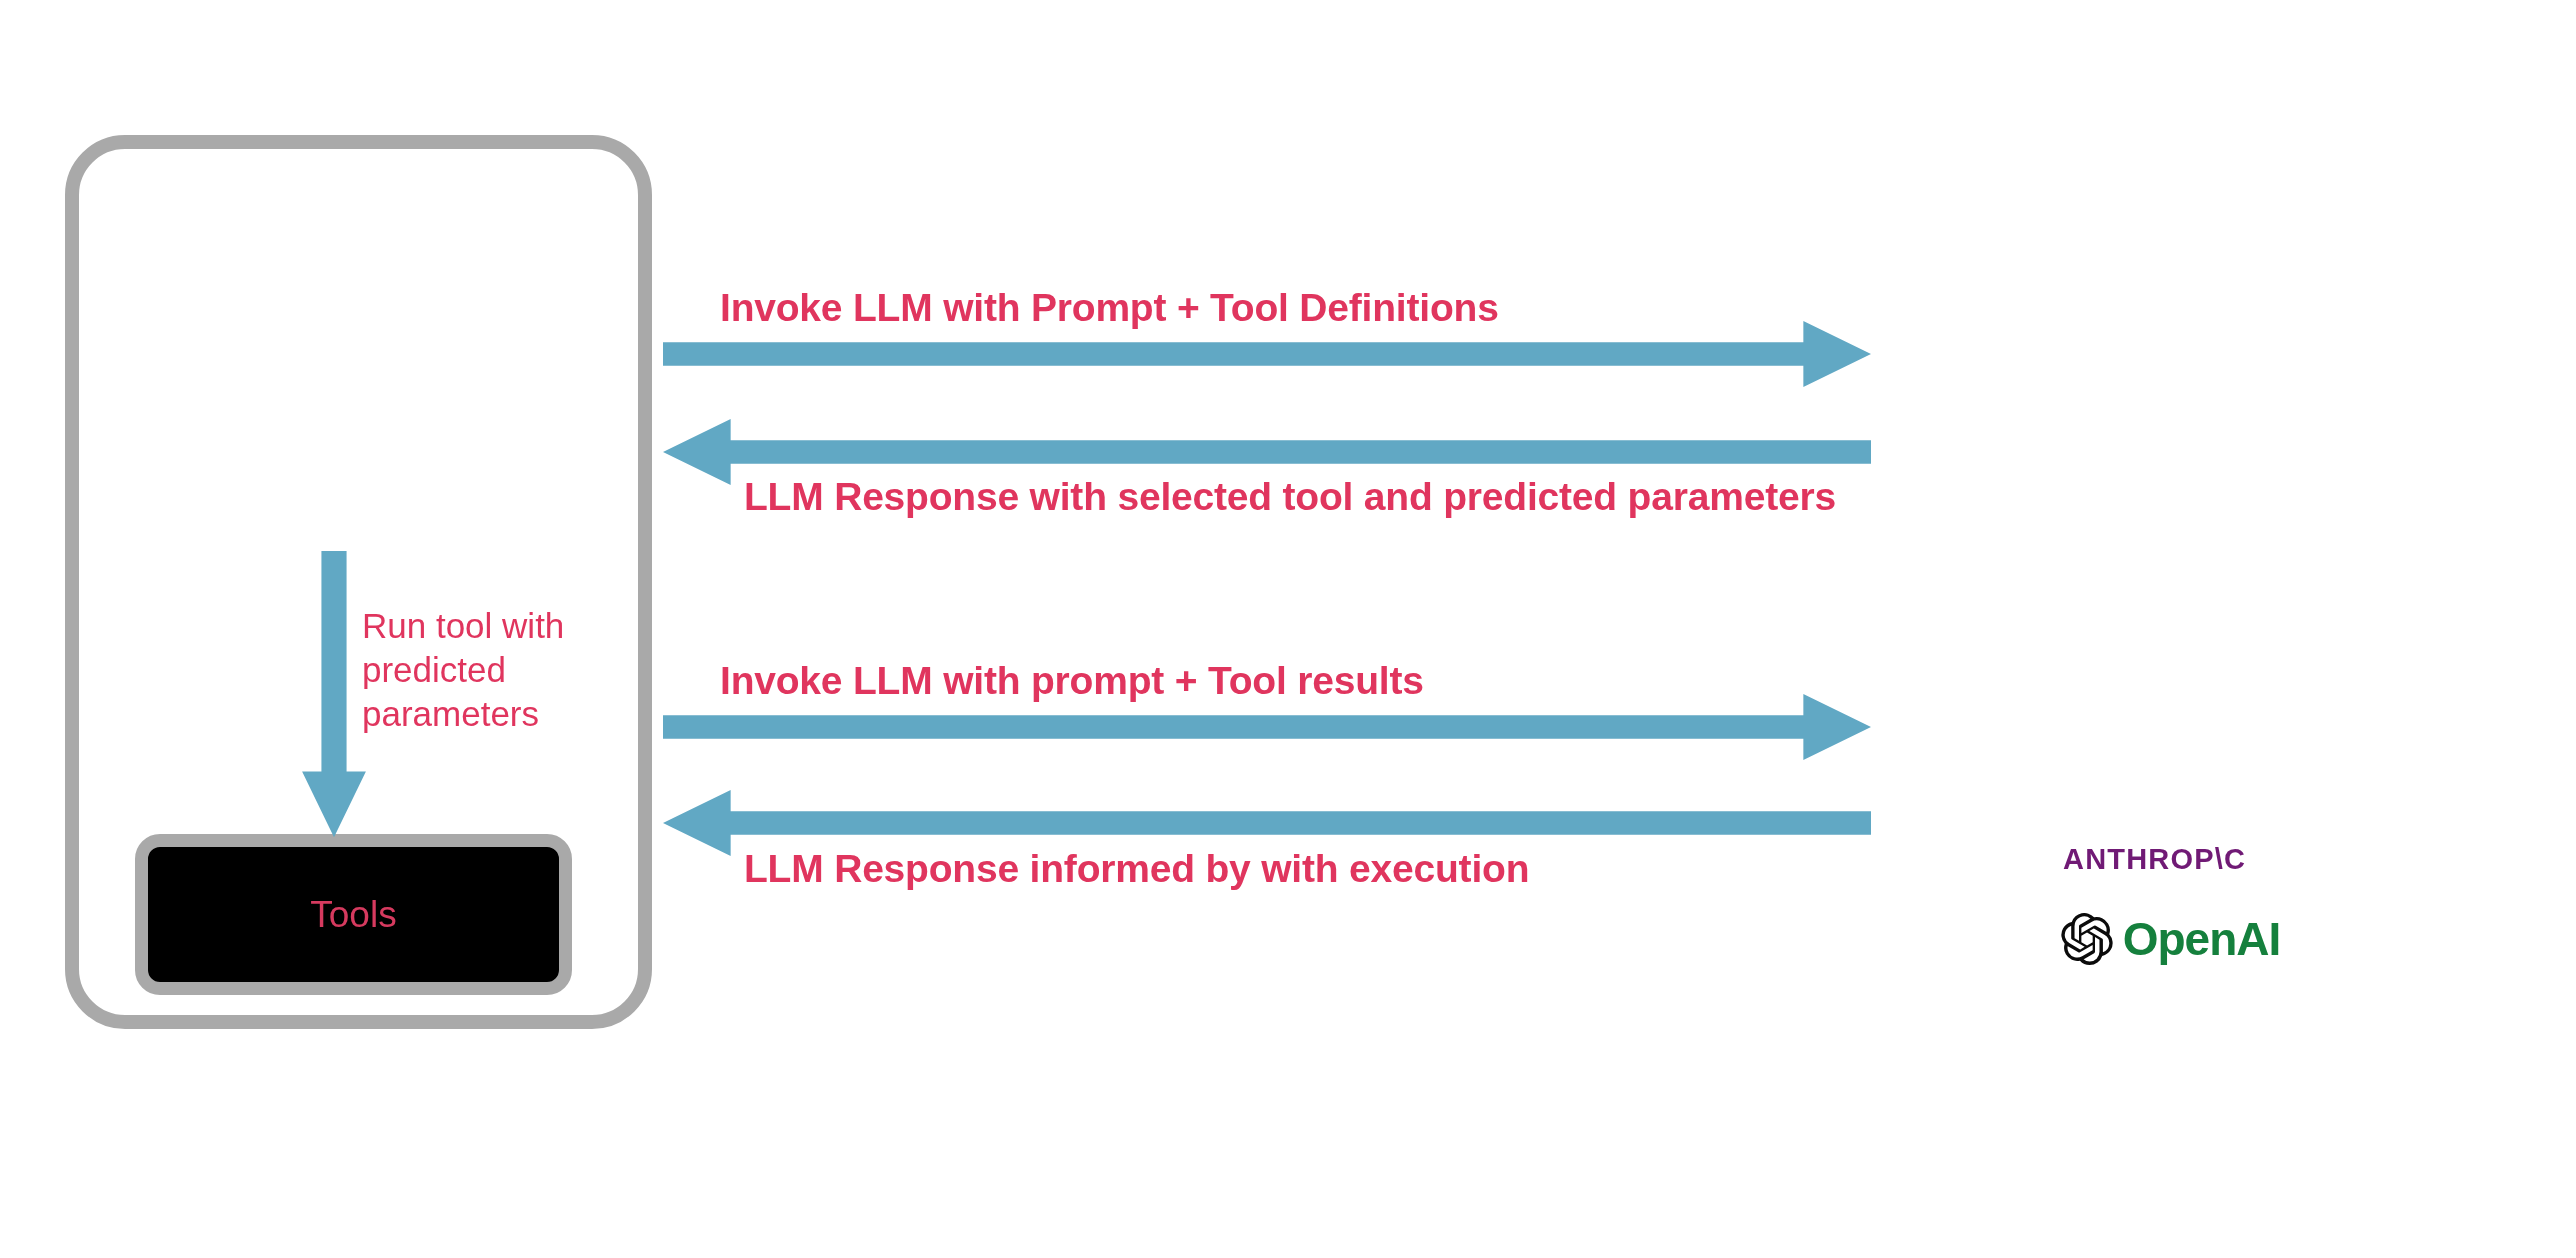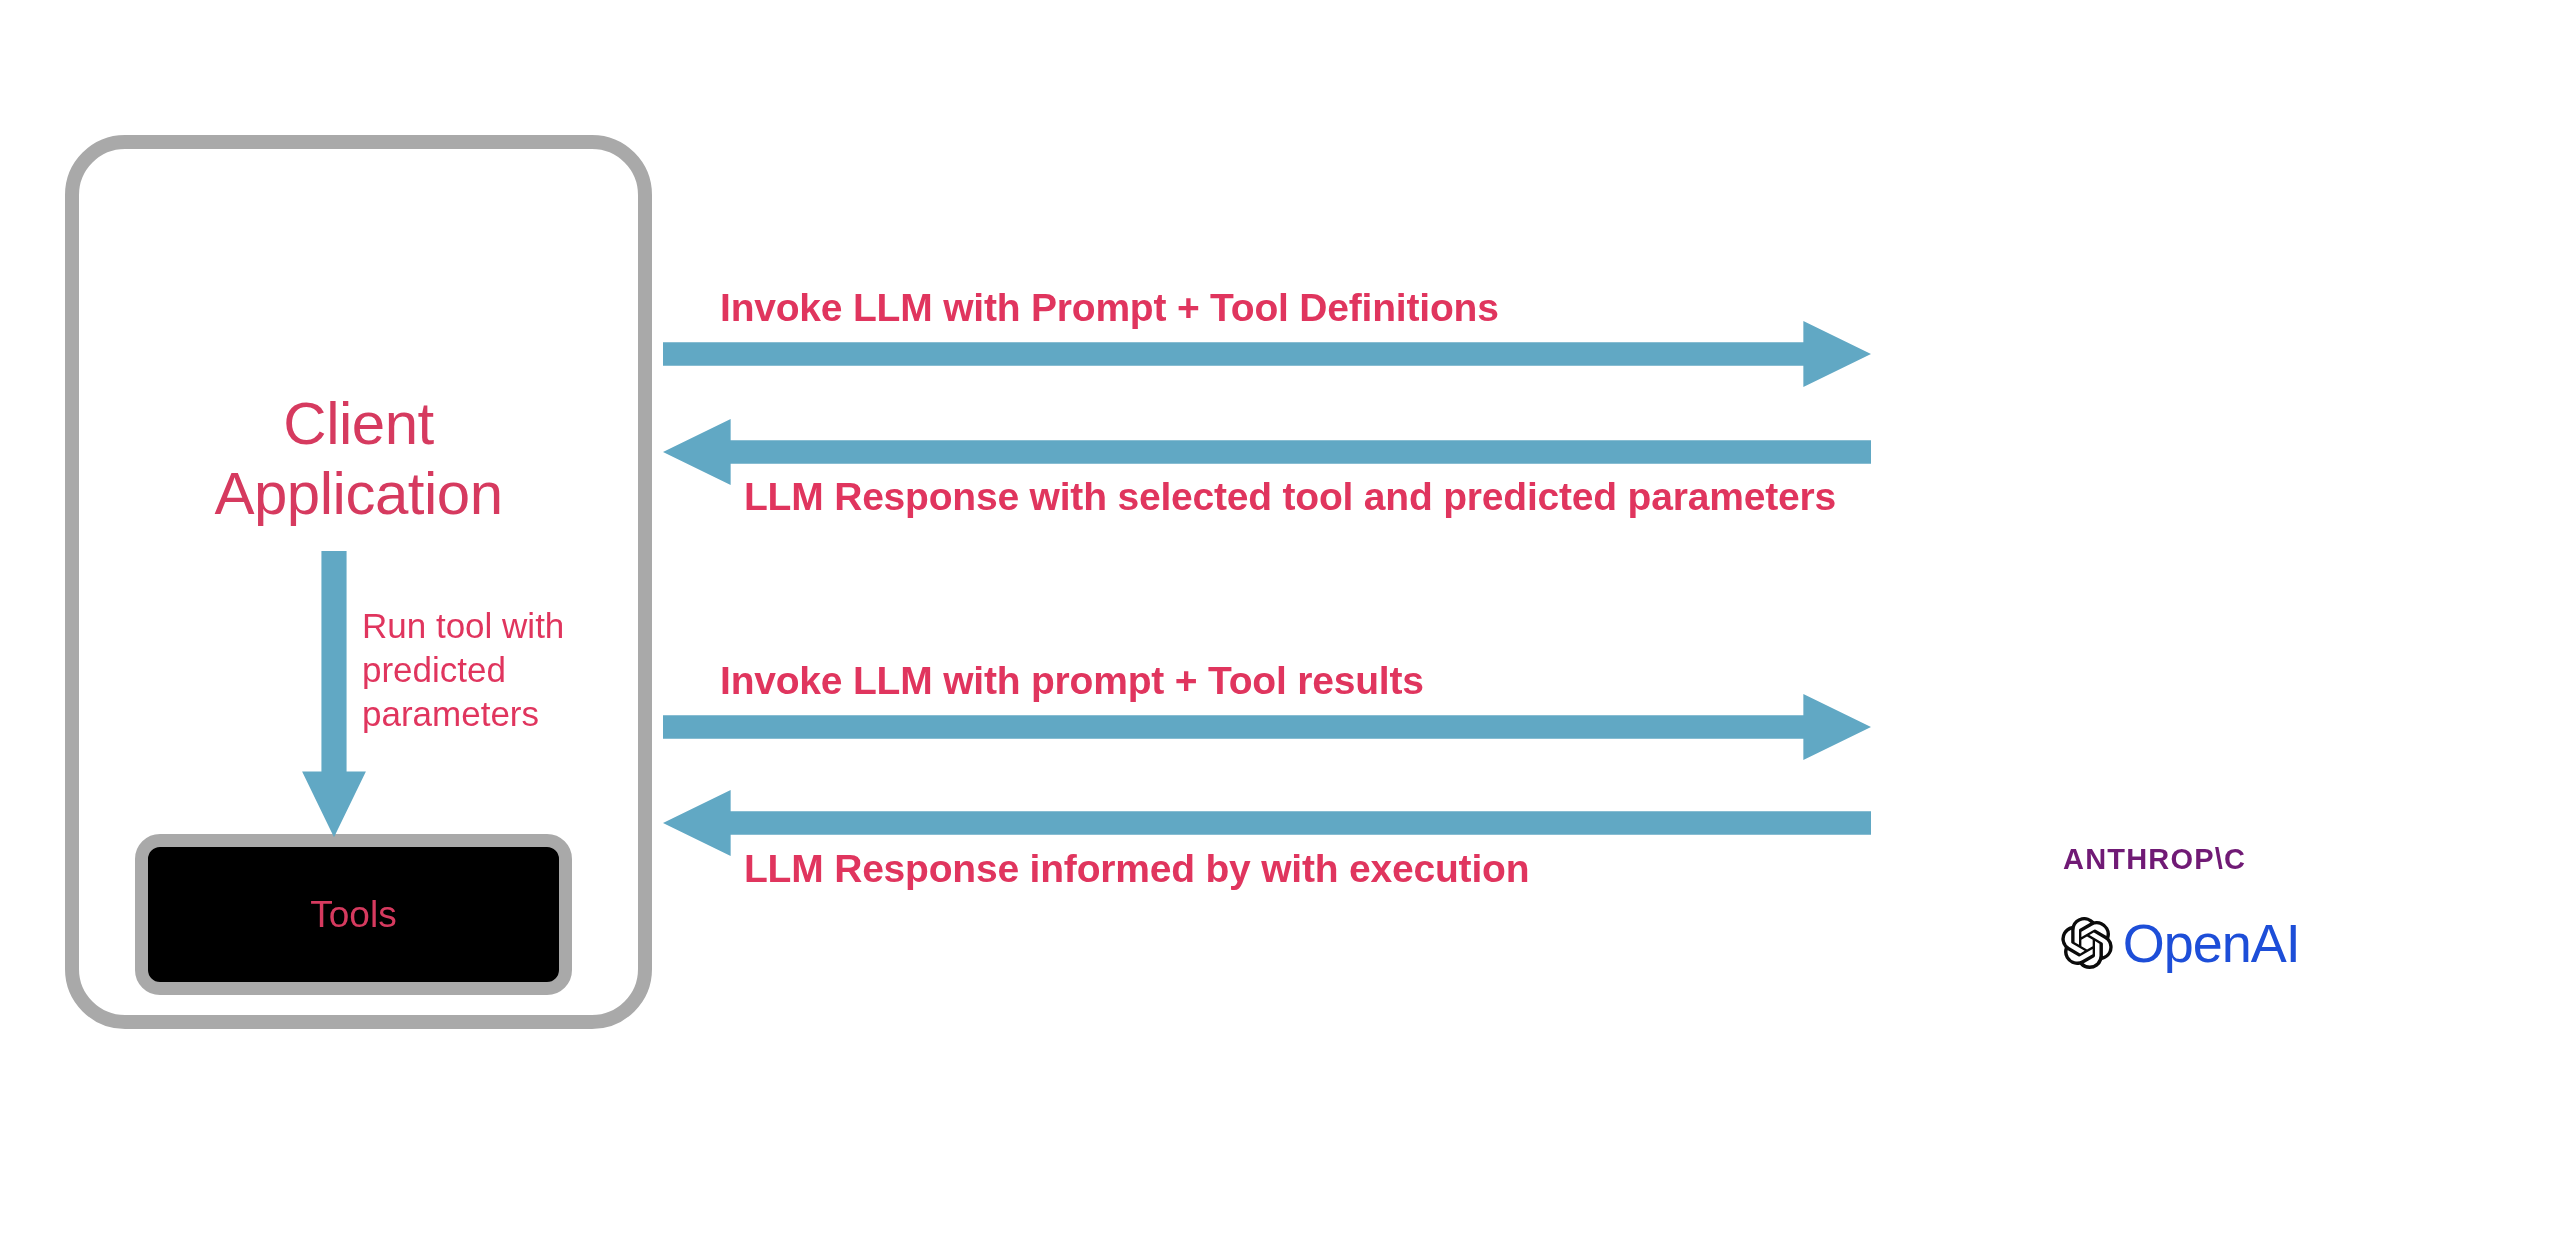--- a/index.html
+++ b/index.html
@@ -91,36 +91,32 @@
     font-family:"Liberation Sans", sans-serif;
   }
   #openai-logo {
     position:absolute;
     left:2061px; top:912px;
     display:flex;
     align-items:center;
     gap:9.7px;
   }
   #openai-wordmark {
-    color:#1d4ed8;
-    font-size:54px;
-    font-weight:400;
+    color:#15803d;
+    font-size:46px;
+    font-weight:700;
     letter-spacing:-1px;
   }
 </style>
 </head>
 <body>
 
 <div id="canvas">
 
   <div class="node-box" id="client-box">
-    <div class="node-title" id="client-title">
-      <div>Client</div>
-      <div>Application</div>
-    </div>
 
     <div id="tools-box" style="left:56px; top:685px;">
       <span id="tools-label">Tools</span>
     </div>
   </div>
 
   <svg class="arrow-svg" style="left:300px; top:551px; width:68px; height:290px;" viewBox="0 0 70 300">
     <path d="M22,0 L48,0 L48,228 L68,228 L35,296 L2,228 L22,228 Z" fill="#61a8c4"></path>
   </svg>
 

